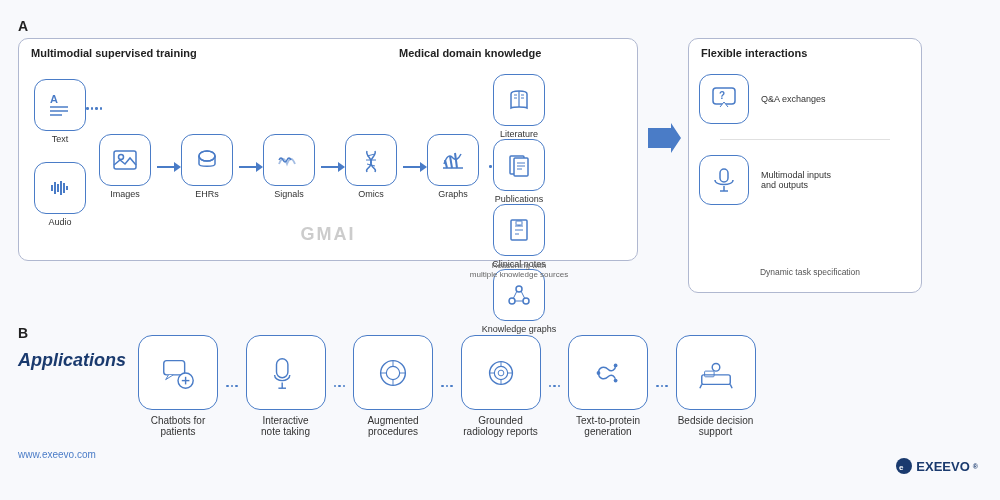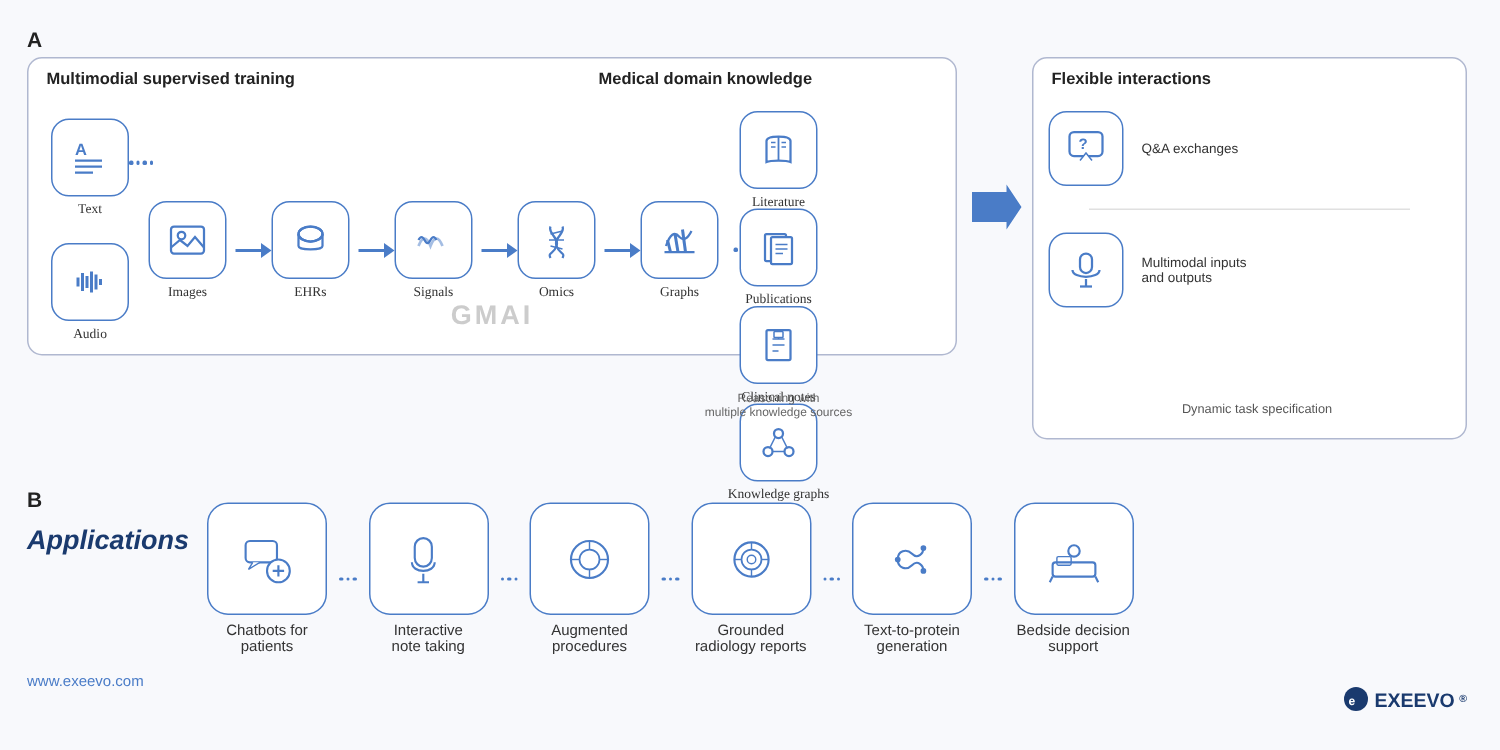--- a/index.html
+++ b/index.html
@@ -37,21 +37,21 @@
       font-size: 14px;
       color: #222;
     }
 
     
     .training-box {
       position: absolute;
       top: 20px;
       left: 0;
       width: 620px;
-      height: 199px;
+      height: 223px;
       border: 1.5px solid #b0b8d0;
       border-radius: 10px;
       background: #fff;
     }
 
     .training-title {
       position: absolute;
       top: 8px;
       left: 12px;
       font-size: 11px;
@@ -74,21 +74,20 @@
       flex-direction: column;
       align-items: center;
       justify-content: center;
       gap: 3px;
     }
 
     .icon-box .label {
       font-size: 9px;
       color: #333;
       text-align: left;
-      font-family: Liberation Serif, serif;
     }
 
     .rounded-icon {
       width: 52px;
       height: 52px;
       border: 1.5px solid #4a7cc7;
       border-radius: 12px;
       display: flex;
       align-items: center;
       justify-content: center;
@@ -196,21 +195,21 @@
       display: flex;
       align-items: center;
       justify-content: center;
     }
 
     
     .flexible-box {
       position: absolute;
       top: 20px;
       left: 670px;
-      width: 290px;
+      width: 234px;
       height: 255px;
       border: 1.5px solid #b0b8d0;
       border-radius: 10px;
       background: #fff;
     }
 
     .flexible-title {
       position: absolute;
       top: 8px;
       left: 12px;

